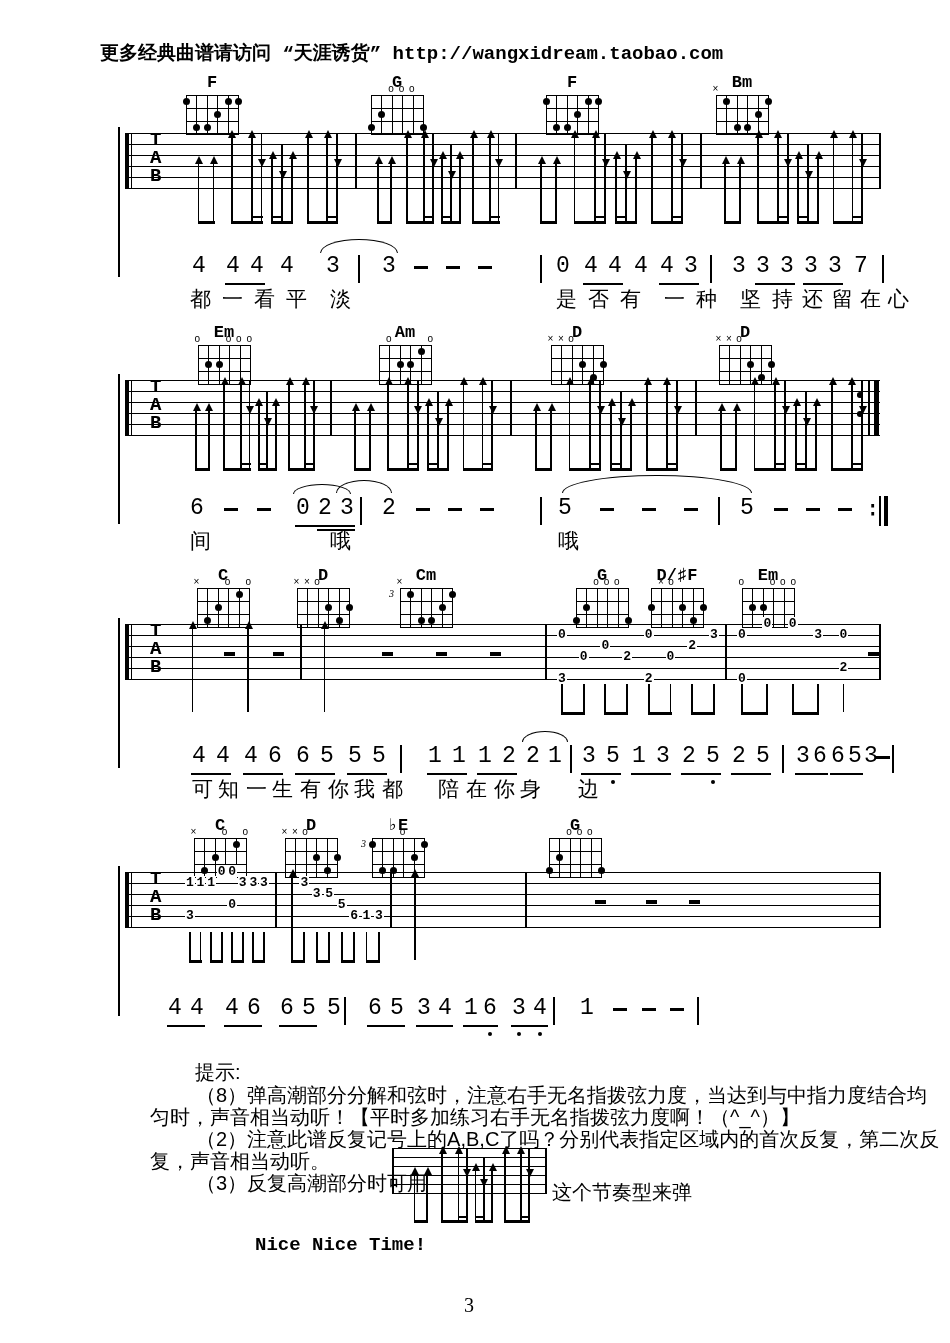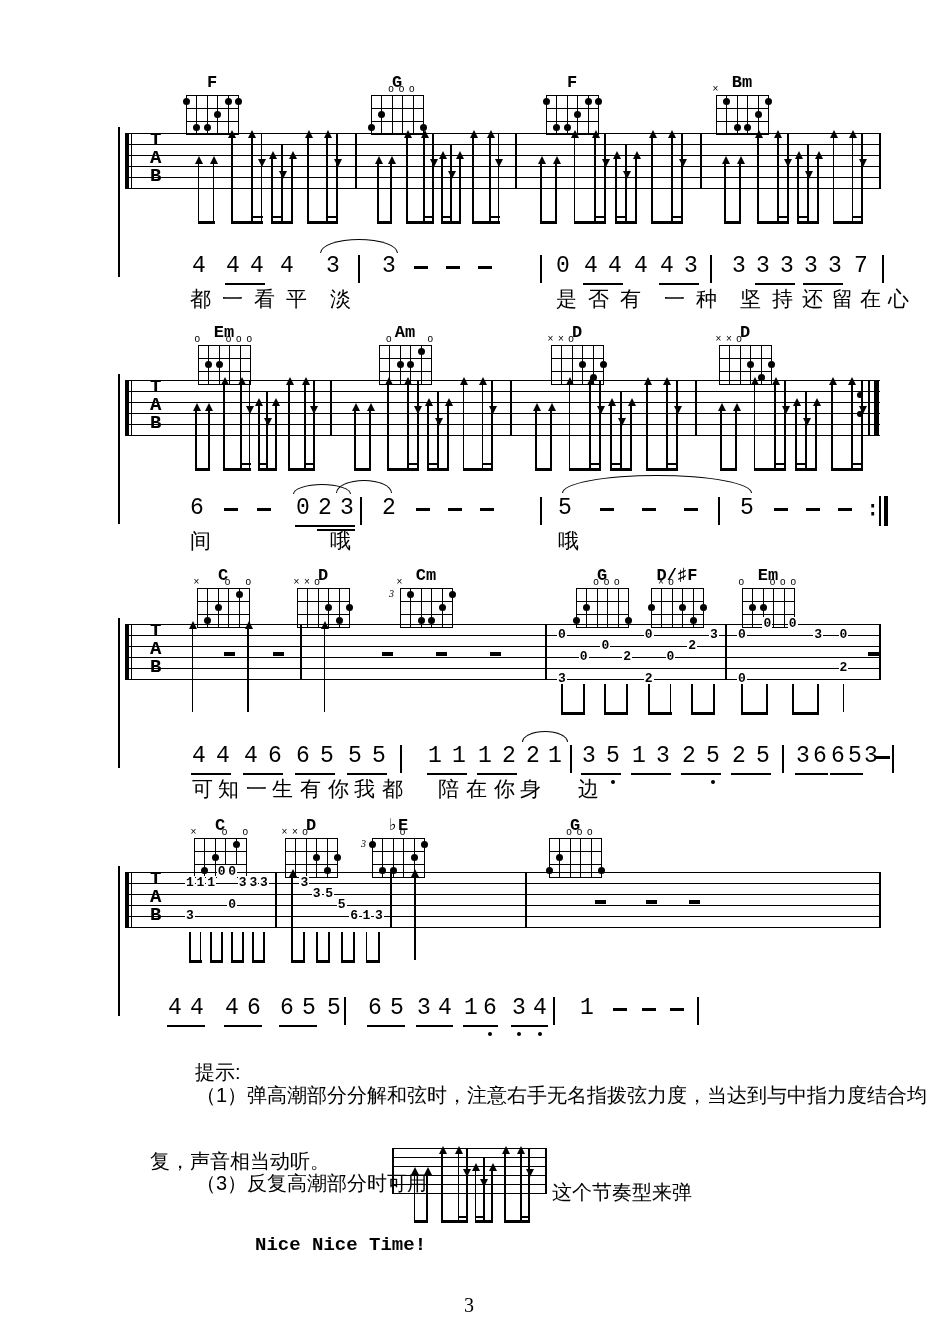--- a/index.html
+++ b/index.html
@@ -15,20 +15,21 @@
   .tabletter{font:bold 19px/1 "Liberation Mono",monospace}
   .hdr{font:bold 19px/1 "Liberation Mono",monospace;white-space:pre}
   .tip{font:20px/1 "Liberation Sans",sans-serif;white-space:pre}
   .footer{font:bold 19px/1 "Liberation Mono",monospace}
   .pageno{font:20px/1 "Liberation Serif",serif}
 </style>
 </head>
 <body>
 
 <div class="sheet">
+  <div class="abs hdr" style="left:100px;top:45px">更多经典曲谱请访问 “天涯诱货” http://wangxidream.taobao.com</div>
 
   <div id="notation">
       <div class="abs chlab" style="left: 185px; top: 74px;">F</div>
       <div class="abs" style="left: 186px; top: 95px; width: 1.1px; height: 39.6px; background: rgb(0, 0, 0); border-radius: 0px;"></div>
       <div class="abs" style="left: 196.4px; top: 95px; width: 1.1px; height: 39.6px; background: rgb(0, 0, 0); border-radius: 0px;"></div>
       <div class="abs" style="left: 206.8px; top: 95px; width: 1.1px; height: 39.6px; background: rgb(0, 0, 0); border-radius: 0px;"></div>
       <div class="abs" style="left: 217.2px; top: 95px; width: 1.1px; height: 39.6px; background: rgb(0, 0, 0); border-radius: 0px;"></div>
       <div class="abs" style="left: 227.6px; top: 95px; width: 1.1px; height: 39.6px; background: rgb(0, 0, 0); border-radius: 0px;"></div>
       <div class="abs" style="left: 238px; top: 95px; width: 1.1px; height: 39.6px; background: rgb(0, 0, 0); border-radius: 0px;"></div>
       <div class="abs" style="left: 186px; top: 95px; width: 53px; height: 1.1px; background: rgb(0, 0, 0); border-radius: 0px;"></div>
@@ -929,20 +930,22 @@
       <div class="abs" style="left: 413.7px; top: 1220px; width: 14.33px; height: 2.6px; background: rgb(0, 0, 0); border-radius: 0px;"></div>
       <div class="abs" style="left: 441.1px; top: 1220px; width: 26.66px; height: 2.6px; background: rgb(0, 0, 0); border-radius: 0px;"></div>
       <div class="abs" style="left: 457.54px; top: 1215.5px; width: 10.22px; height: 2.6px; background: rgb(0, 0, 0); border-radius: 0px;"></div>
       <div class="abs" style="left: 474.665px; top: 1220px; width: 18.44px; height: 2.6px; background: rgb(0, 0, 0); border-radius: 0px;"></div>
       <div class="abs" style="left: 474.665px; top: 1215.5px; width: 10.22px; height: 2.6px; background: rgb(0, 0, 0); border-radius: 0px;"></div>
       <div class="abs" style="left: 504.12px; top: 1220px; width: 25.975px; height: 2.6px; background: rgb(0, 0, 0); border-radius: 0px;"></div>
       <div class="abs" style="left: 519.875px; top: 1215.5px; width: 10.22px; height: 2.6px; background: rgb(0, 0, 0); border-radius: 0px;"></div>
     </div>
 
   <div class="abs tip" style="left:195px;top:1062px">提示:</div>
-  <div class="abs tip" style="left:196px;top:1085px">（1）弹高潮部分分解和弦时，注意右手无名指拨弦力度，当达到与中指力度结合均</div>
+  <div class="abs tip" style="left:196px;top:1085px">（8）弹高潮部分分解和弦时，注意右手无名指拨弦力度，当达到与中指力度结合均</div>
+  <div class="abs tip" style="left:150px;top:1107px">匀时，声音相当动听！【平时多加练习右手无名指拨弦力度啊！（^_^）】</div>
+  <div class="abs tip" style="left:196px;top:1129px">（2）注意此谱反复记号上的A,B,C了吗？分别代表指定区域内的首次反复，第二次反</div>
   <div class="abs tip" style="left:150px;top:1151px">复，声音相当动听。</div>
   <div class="abs tip" style="left:196px;top:1173px">（3）反复高潮部分时可用</div>
   <div class="abs tip" style="left:552px;top:1182px">这个节奏型来弹</div>
 
   <div class="abs footer" style="left:255px;top:1236px">Nice Nice Time!</div>
   <div class="abs pageno" style="left:464px;top:1295px">3</div>
 </div>
 
 </body></html>

